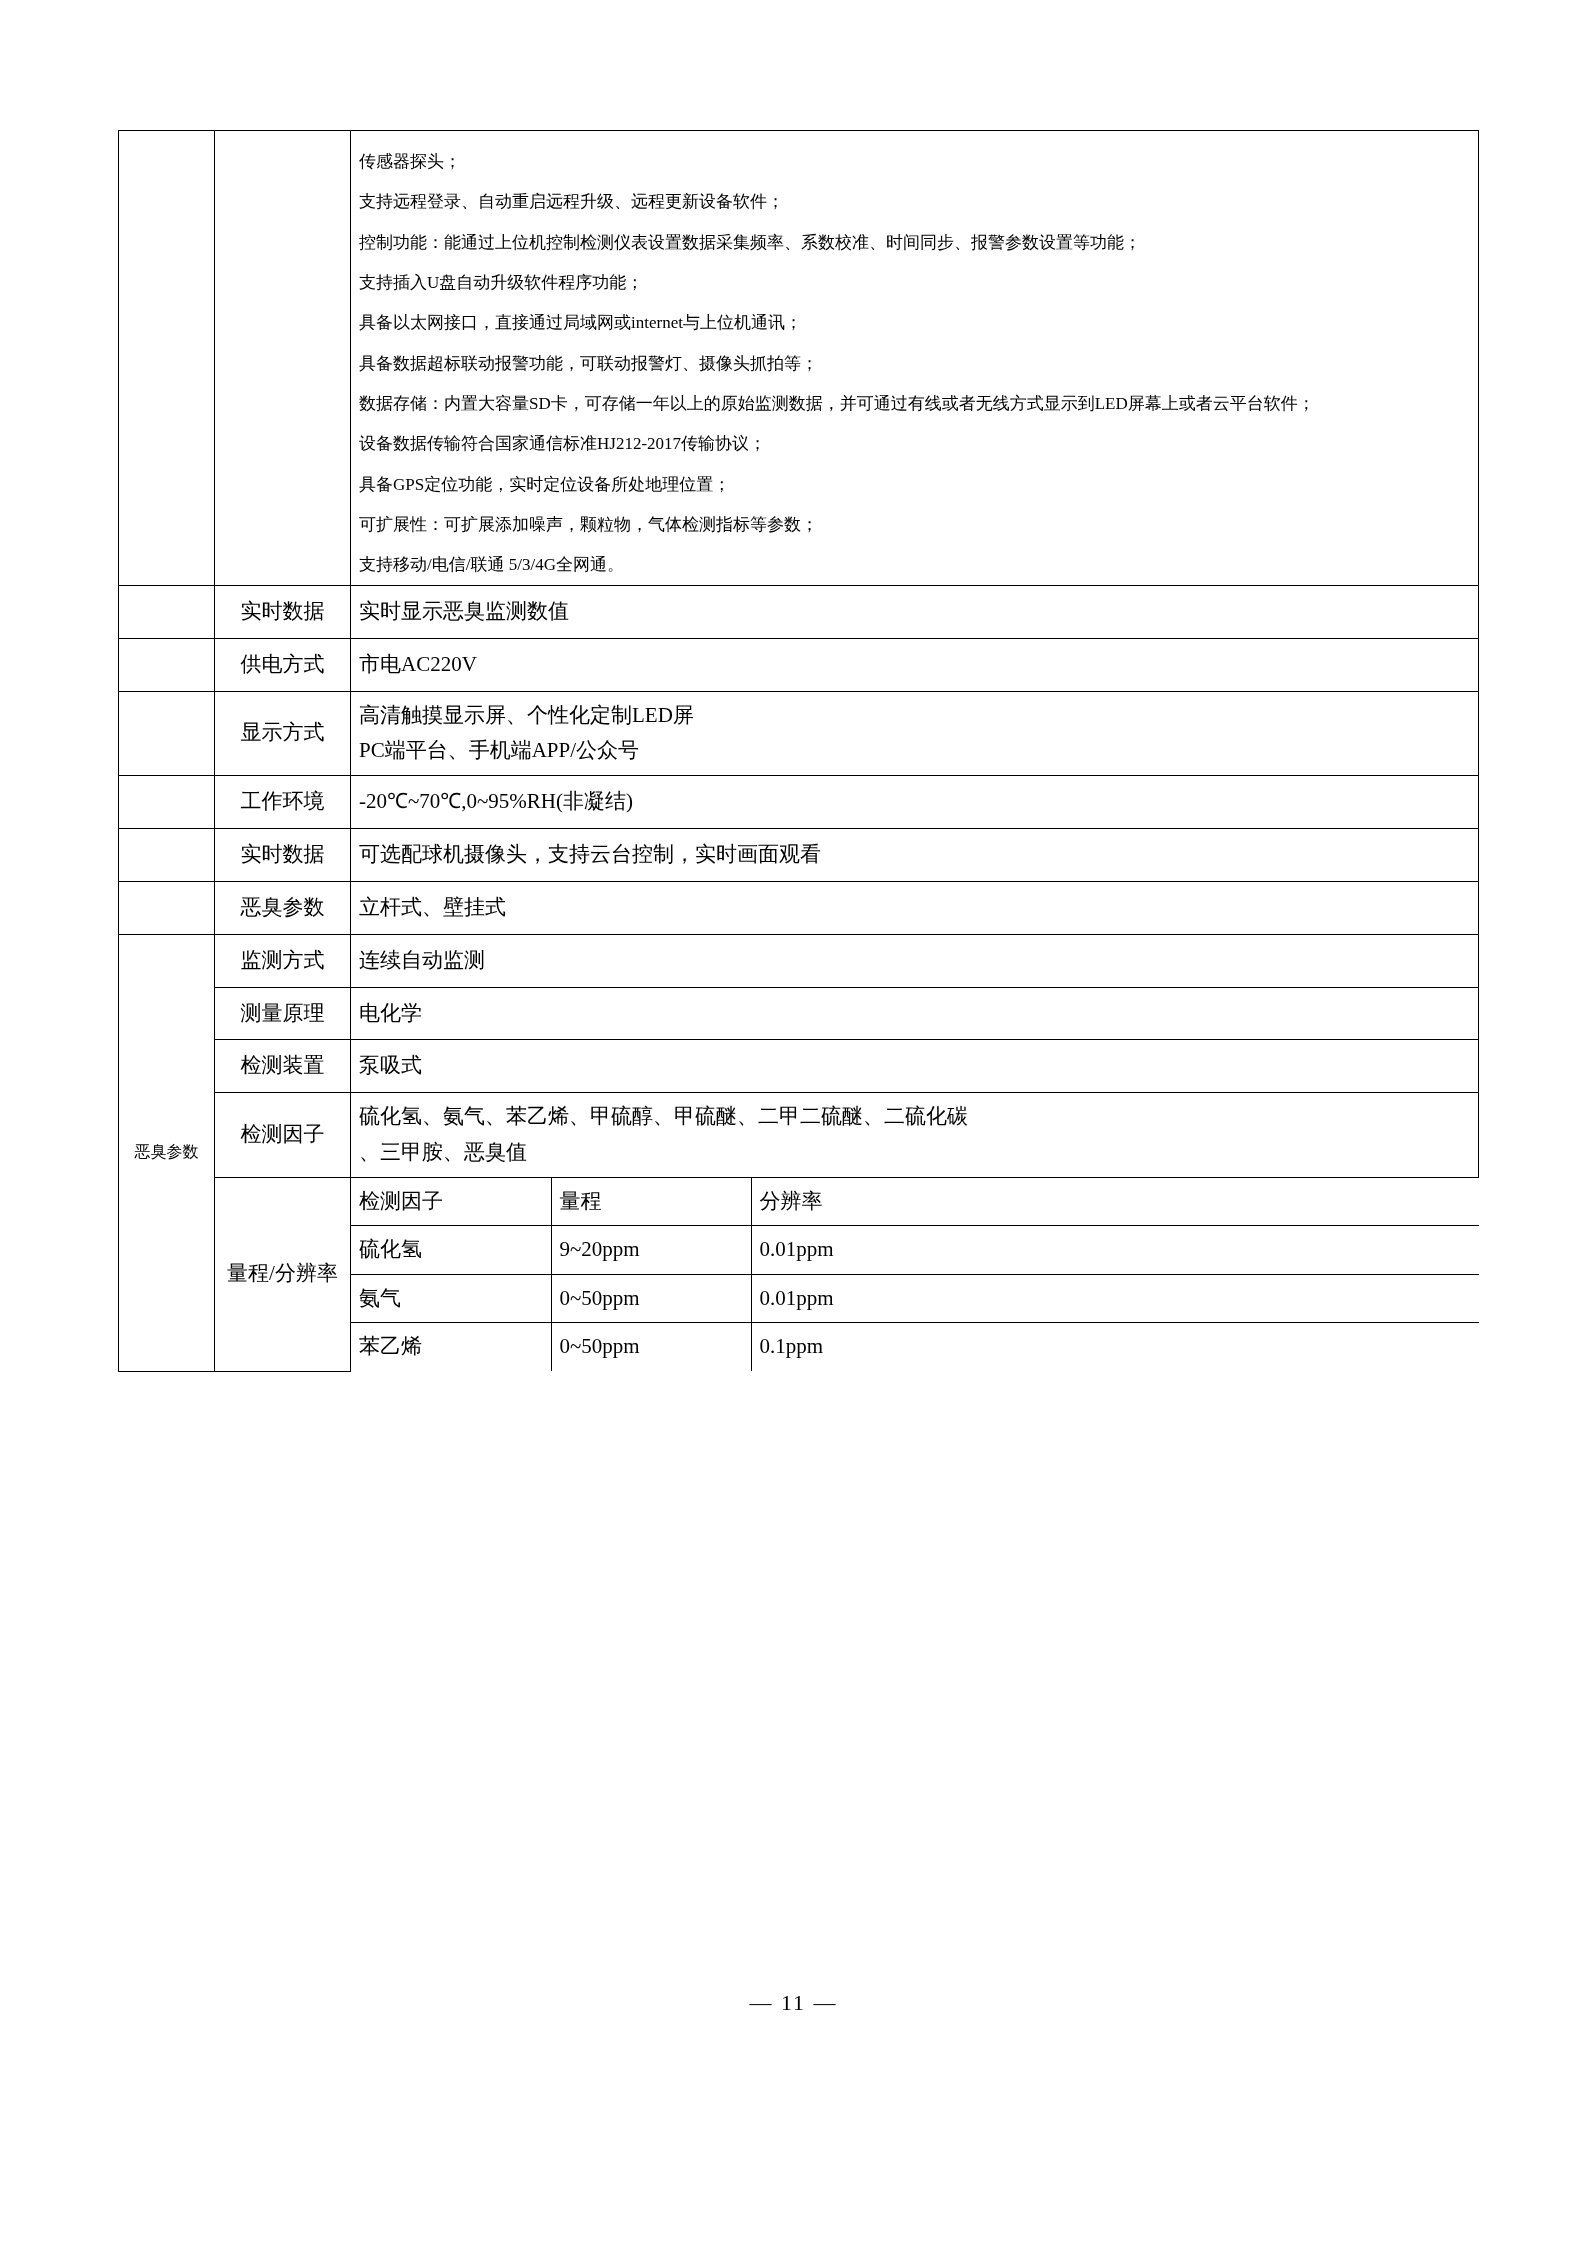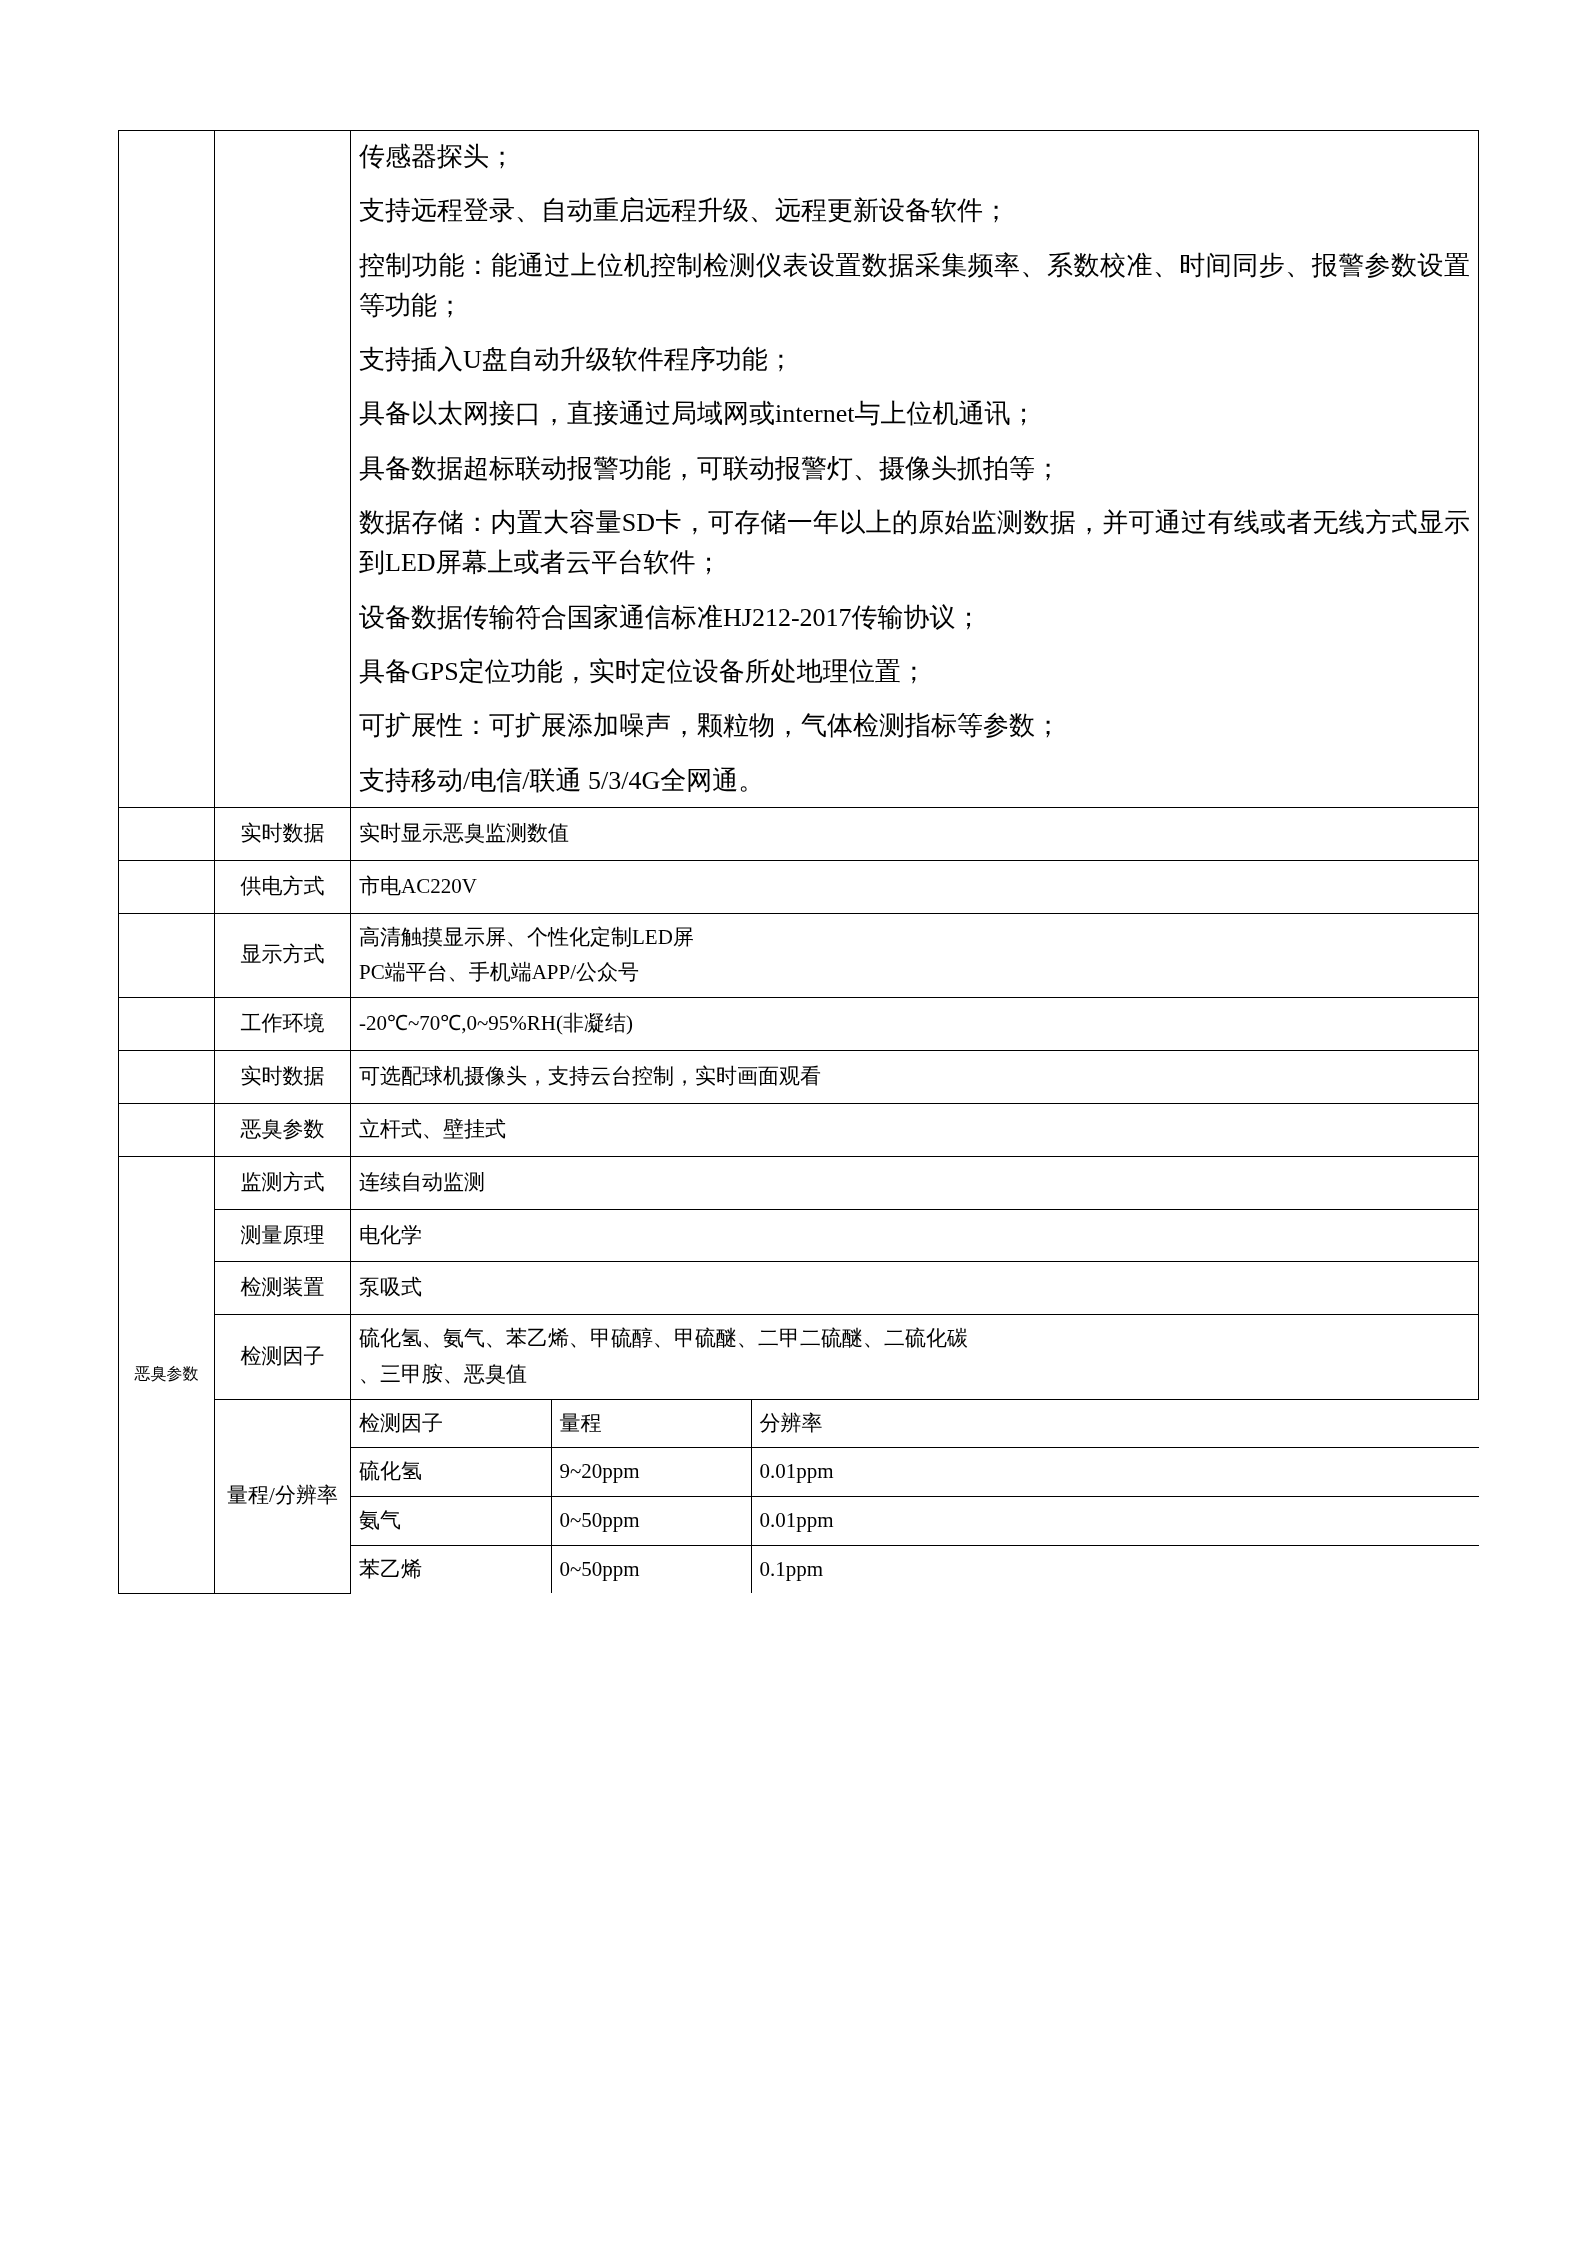--- a/index.html
+++ b/index.html
@@ -43,22 +43,22 @@
   }
   td.group-label {
     text-align: center;
     font-size: 16px;
     line-height: 1.9;
   }
   td.body-cell {
     text-align: left;
   }
   .spec-list p {
-    margin: 0 0 14px 0;
-    font-size: 26px;
+    margin: 12px 0 14px 0;
+    font-size: 17px;
     line-height: 1.55;
     text-align: justify;
   }
   .spec-list p:last-child {
     margin-bottom: 0;
   }
   .two-line p {
     margin: 0;
     line-height: 1.7;
   }
@@ -227,14 +227,15 @@
                 <td>0~50ppm</td>
                 <td>0.1ppm</td>
               </tr>
             </tbody>
           </table>
         </td>
       </tr>
     </tbody>
   </table>
 
+  <div class="page-number">— 11 —</div>
 
 </div>
 
 </body></html>

